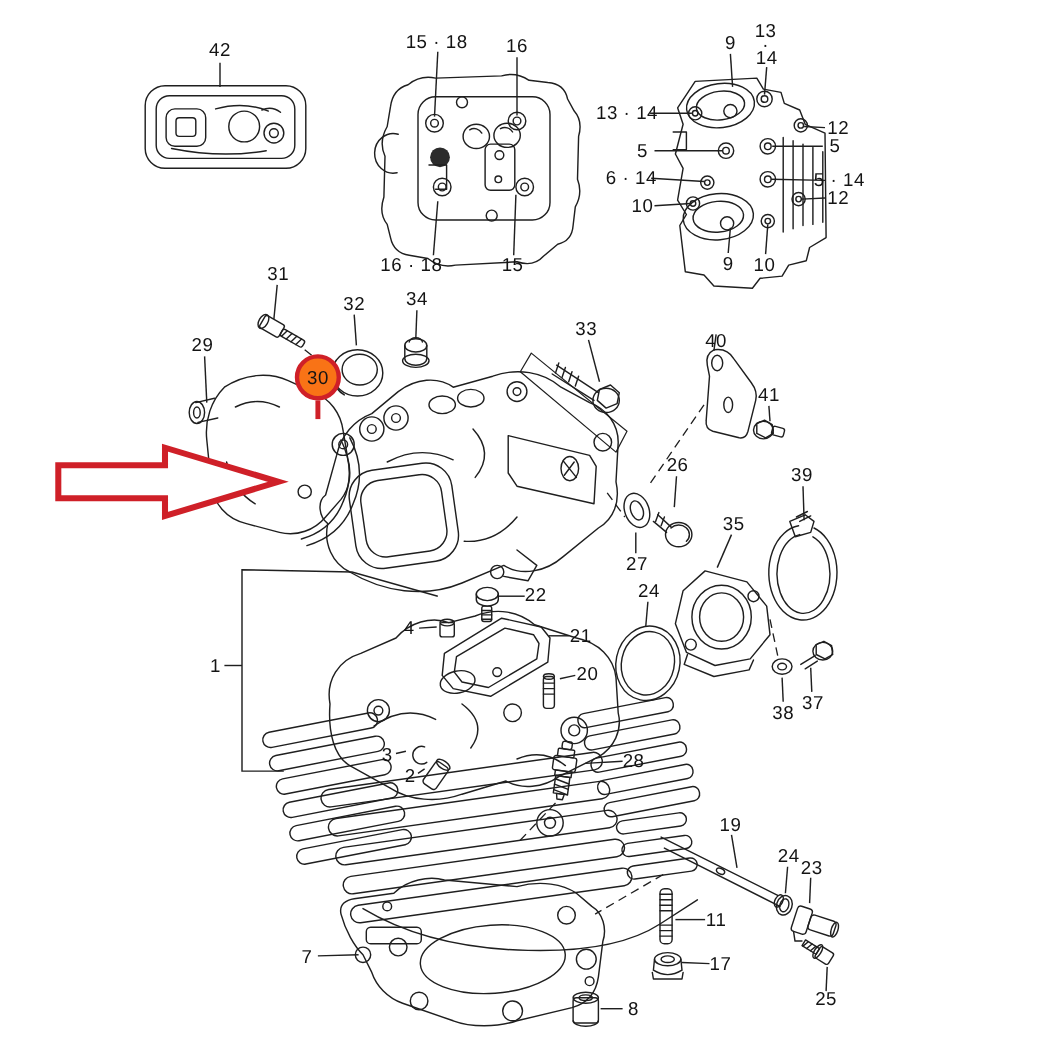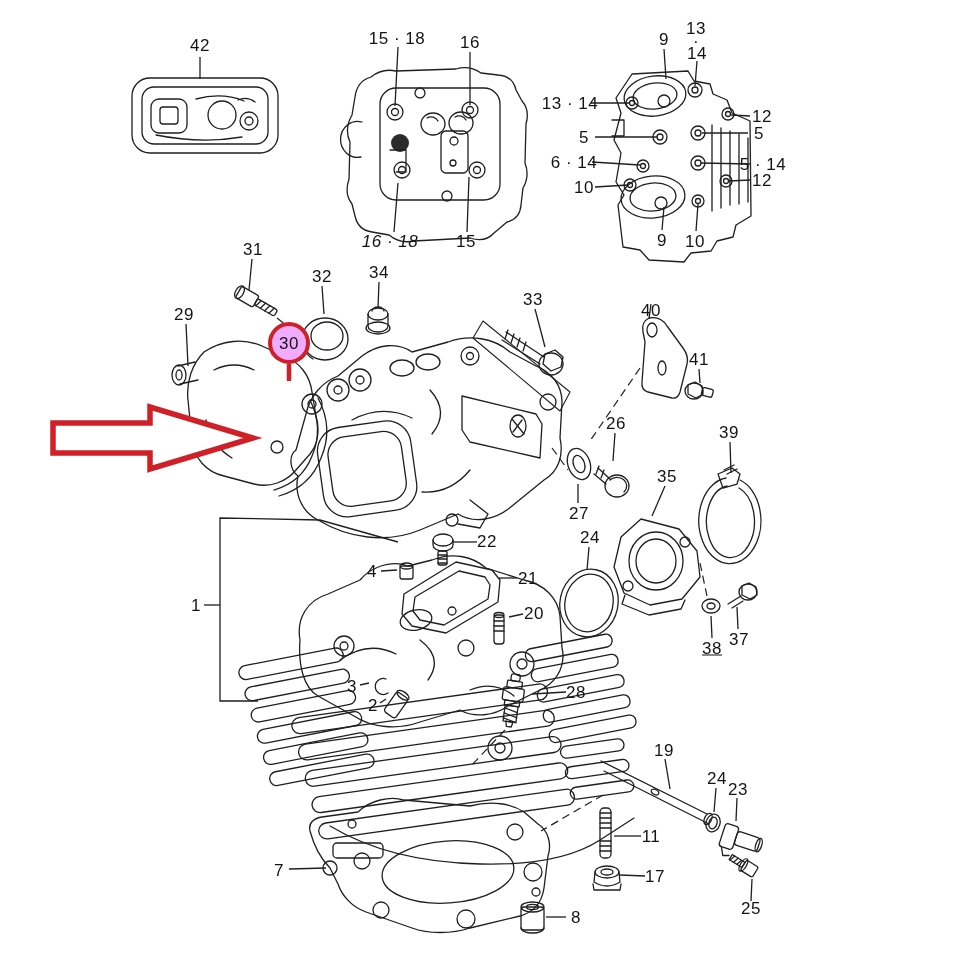--- a/index.html
+++ b/index.html
@@ -10,21 +10,21 @@
   }
   svg.layer{position:absolute;left:0;top:0;}
   #art *{vector-effect:non-scaling-stroke;}
   .callout{
     position:absolute;transform:translate(-50%,-50%);
     font-size:17px;line-height:1;color:var(--label);white-space:nowrap;
     letter-spacing:.5px;
   }
   .callout.hl{
     width:34px;height:34px;border:4.5px solid var(--hl);border-radius:50%;
-    background:#f0abfc;display:flex;align-items:center;justify-content:center;
+    background:#f97316;display:flex;align-items:center;justify-content:center;
   }
 </style>
 </head>
 <body style="background: rgb(255, 255, 255);">
 
 <svg id="art" class="layer" width="960" height="960" viewBox="0 0 960 960">
   <g stroke="#1f1f1f" stroke-width="1.3" fill="none" stroke-linecap="round" stroke-linejoin="round">
 
     <g>
       <rect x="132" y="78" width="146" height="75" rx="18"></rect>
@@ -407,21 +407,21 @@
       <polyline points="398,542 320,520 220,518 220,701 258,701" fill="none" stroke="#1f1f1f" stroke-width="1.3"></polyline>
     </g>
   <path id="hl-arrow" d="M53,423 H150 V407 L253,438 L150,469 V453 H53 Z" fill="#ffffff" stroke="#cf2028" stroke-width="5.5" stroke-linejoin="miter"></path>
   <line id="hl-stem" stroke="#cf2028" stroke-width="4.5" x1="289" y1="364" x2="289" y2="381"></line>
 </svg>
 
 <div id="callouts">
     <div class="callout" style="left: 200px; top: 45px;">42</div>
     <div class="callout" style="left: 397px; top: 38px;">15 · 18</div>
     <div class="callout" style="left: 470px; top: 42px;">16</div>
-    <div class="callout" style="left: 390px; top: 241px; font-style: italic;">16 · 18</div>
+    <div class="callout" style="left: 374px; top: 241px;">16 · 18</div>
     <div class="callout" style="left: 466px; top: 241px;">15</div>
     <div class="callout" style="left: 664px; top: 39px;">9</div>
     <div class="callout" style="left: 696px; top: 28px;">13</div>
     <div class="callout" style="left: 696px; top: 41px;">·</div>
     <div class="callout" style="left: 697px; top: 53px;">14</div>
     <div class="callout" style="left: 570px; top: 103px;">13 · 14</div>
     <div class="callout" style="left: 762px; top: 116px;">12</div>
     <div class="callout" style="left: 759px; top: 133px;">5</div>
     <div class="callout" style="left: 584px; top: 137px;">5</div>
     <div class="callout" style="left: 574px; top: 162px;">6 · 14</div>
@@ -436,21 +436,21 @@
     <div class="callout" style="left: 184px; top: 314px;">29</div>
     <div class="callout hl" style="left: 289px; top: 343px;">30</div>
     <div class="callout" style="left: 533px; top: 299px;">33</div>
     <div class="callout" style="left: 651px; top: 310px;">40</div>
     <div class="callout" style="left: 699px; top: 359px;">41</div>
     <div class="callout" style="left: 616px; top: 423px;">26</div>
     <div class="callout" style="left: 579px; top: 513px;">27</div>
     <div class="callout" style="left: 729px; top: 432px;">39</div>
     <div class="callout" style="left: 667px; top: 476px;">35</div>
     <div class="callout" style="left: 590px; top: 537px;">24</div>
-    <div class="callout" style="left: 712px; top: 648px; text-decoration: underline;">38</div>
+    <div class="callout" style="left: 712px; top: 648px;">38</div>
     <div class="callout" style="left: 739px; top: 639px;">37</div>
     <div class="callout" style="left: 487px; top: 541px;">22</div>
     <div class="callout" style="left: 372px; top: 571px;">4</div>
     <div class="callout" style="left: 528px; top: 578px;">21</div>
     <div class="callout" style="left: 534px; top: 613px;">20</div>
     <div class="callout" style="left: 196px; top: 605px;">1</div>
     <div class="callout" style="left: 352px; top: 686px;">3</div>
     <div class="callout" style="left: 373px; top: 705px;">2</div>
     <div class="callout" style="left: 576px; top: 692px;">28</div>
     <div class="callout" style="left: 664px; top: 750px;">19</div>

